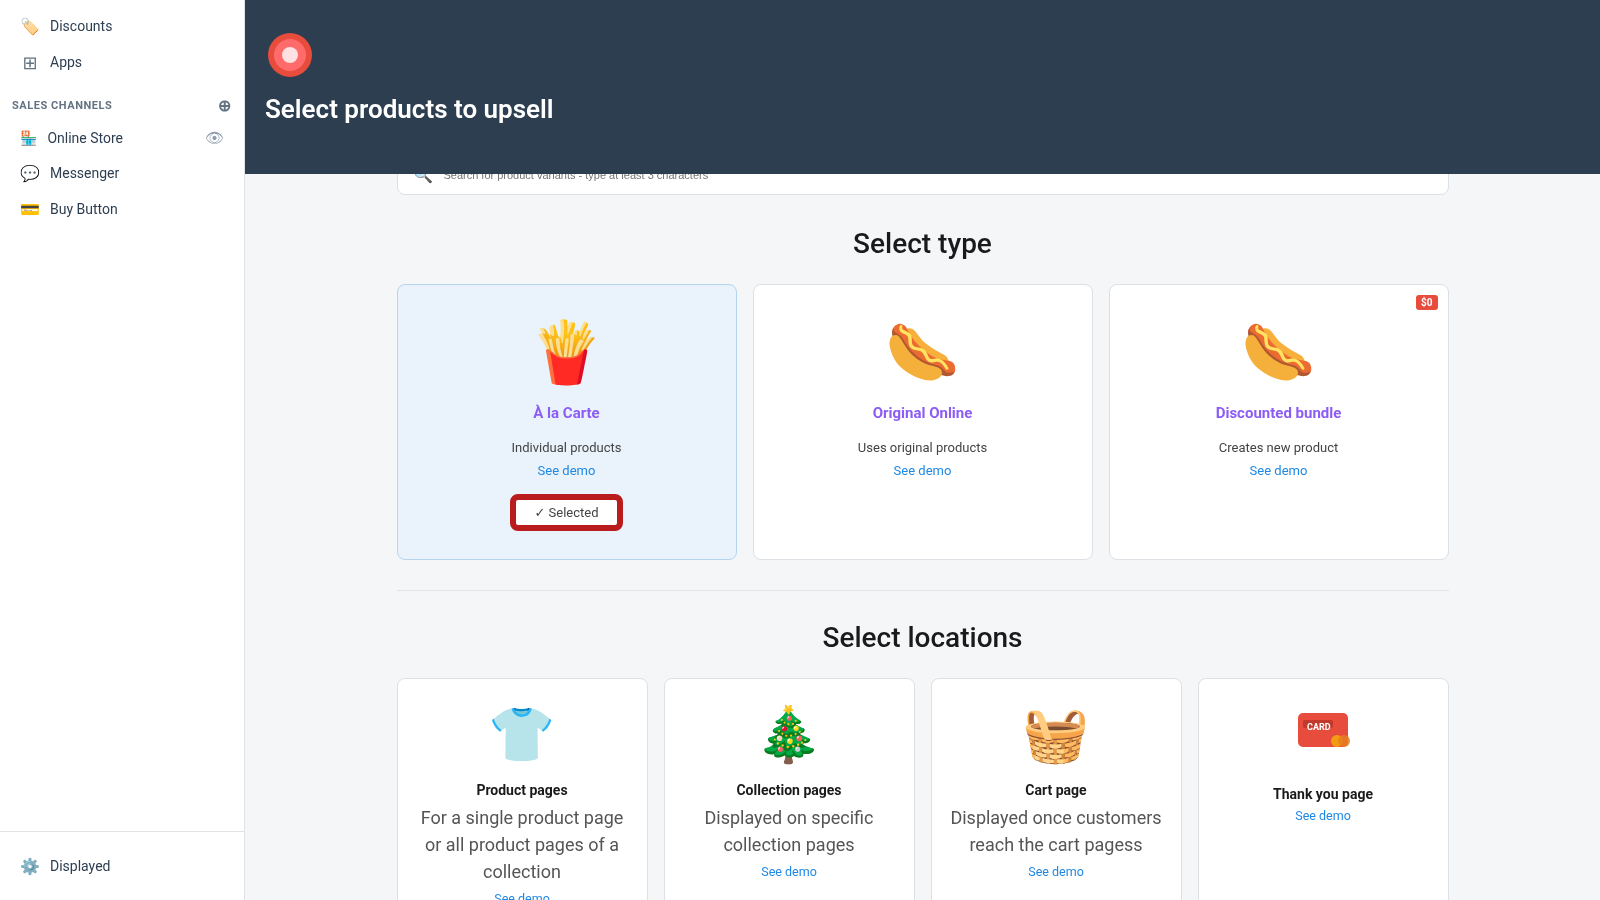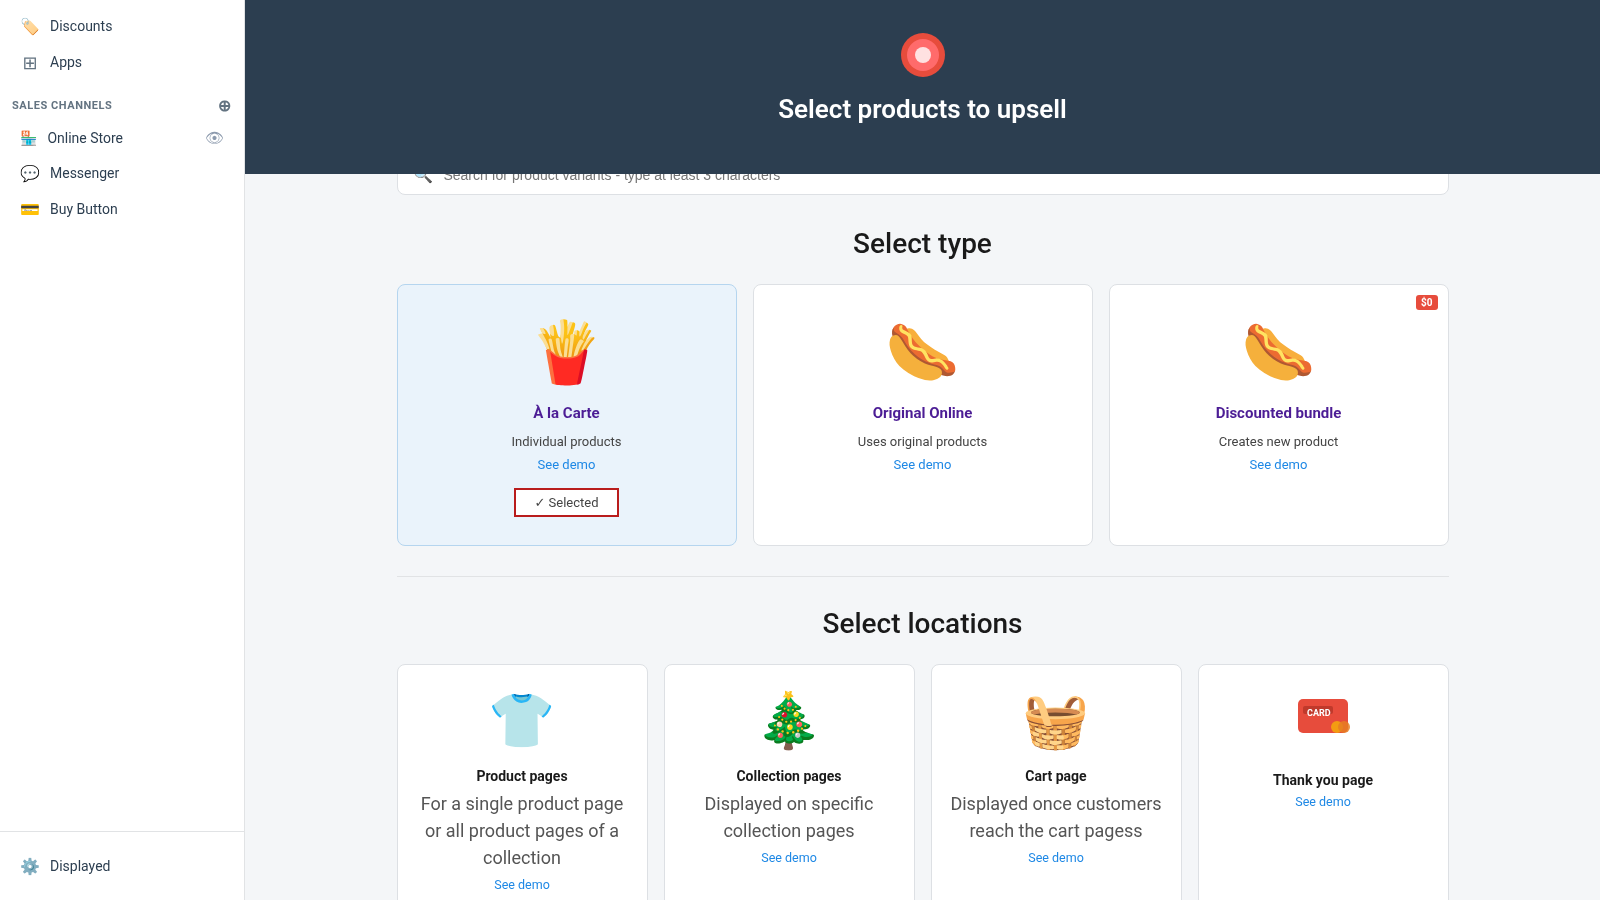--- a/index.html
+++ b/index.html
@@ -60,21 +60,20 @@
 
     
     .main {
       flex: 1;
       overflow-y: auto;
       background: #f4f6f8;
     }
     .header-dark {
       background: #2c3e50;
       padding: 30px 20px 50px;
-      text-align: center;
       color: #fff;
       position: relative;
     }
     .header-dark h1 {
       font-size: 26px;
       font-weight: 600;
       color: #fff;
     }
     .header-logo {
       margin-bottom: 10px;
@@ -94,21 +93,21 @@
       padding: 10px 16px;
       display: flex;
       align-items: center;
       gap: 10px;
       margin-bottom: 32px;
       margin-top: -20px;
     }
     .search-wrapper input {
       border: none;
       outline: none;
-      font-size: 14px;
+      font-size: 11px;
       color: #6b7280;
       width: 100%;
       background: transparent;
     }
     .search-wrapper .search-icon { color: #9ca3af; font-size: 16px; }
 
     
     .section-title {
       font-size: 28px;
       font-weight: 500;
@@ -135,27 +134,27 @@
       align-items: center;
       text-align: center;
       cursor: pointer;
       transition: all 0.15s;
     }
     .type-card.selected {
       background: #eaf3fb;
       border-color: #b5d5ef;
     }
     .type-card .card-icon { font-size: 60px; margin-bottom: 16px; }
-    .type-card .card-title { font-size: 15px; font-weight: 700; margin-bottom: 12px; color: #4c1d95; }
+    .type-card .card-title { font-size: 15px; font-weight: 700; margin-bottom: 18px; color: #8b5cf6; }
     .type-card .card-desc { font-size: 13px; color: #444; margin-bottom: 8px; }
     .type-card .card-demo { font-size: 13px; color: #1e88e5; text-decoration: none; }
     .type-card .selected-badge {
       margin-top: 16px;
-      border: 2px solid #b91c1c;
-      border-radius: 0;
+      border: 6px solid #b91c1c;
+      border-radius: 8px;
       padding: 5px 18px;
       font-size: 13px;
       color: #444;
       background: #fff;
     }
 
     
     .location-cards {
       display: grid;
       grid-template-columns: repeat(4, 1fr);

